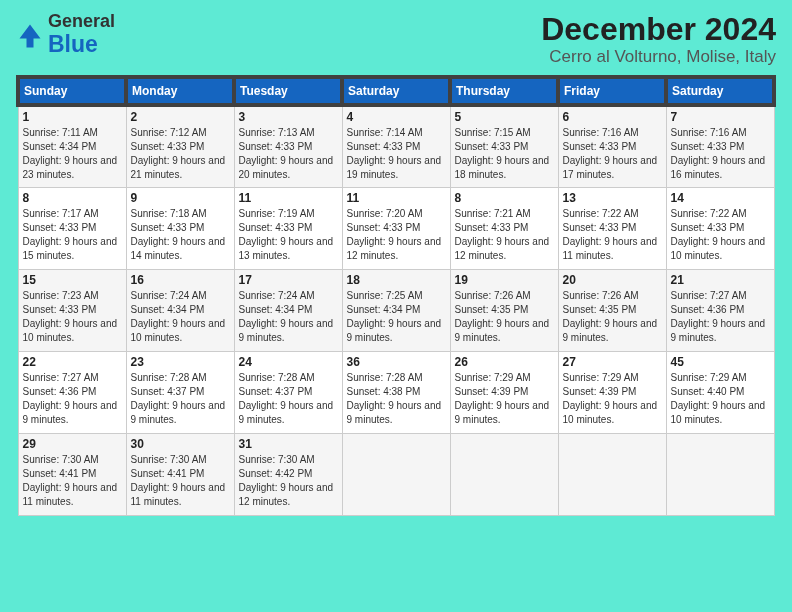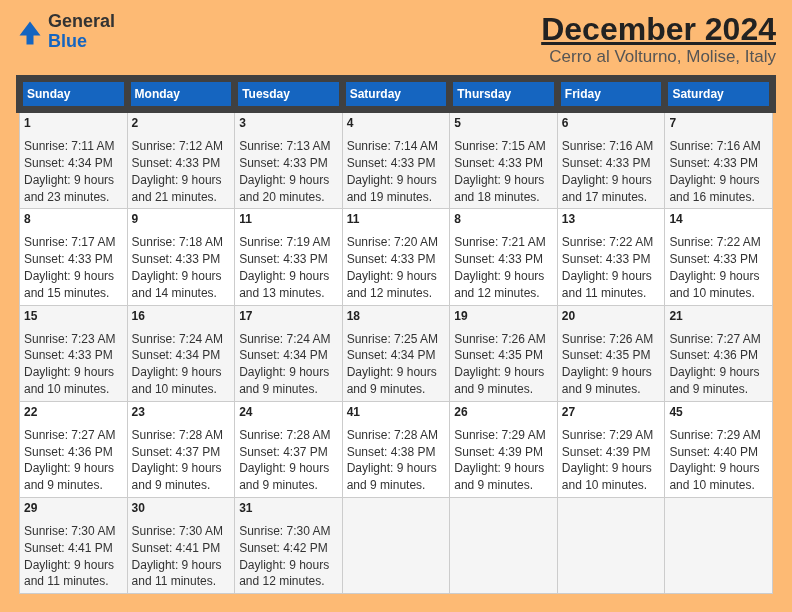--- a/index.html
+++ b/index.html
@@ -6,21 +6,21 @@
     body {
       font-family: Arial, sans-serif;
       background: #fff;
       width: 792px;
       height: 612px;
       overflow: hidden;
     }
     .page {
       width: 792px;
       height: 612px;
-      background: #fdba74;
+      background: #5eead4;
       padding: 12px 16px 10px 16px;
     }
     .header {
       display: flex;
       justify-content: space-between;
       align-items: flex-start;
       margin-bottom: 8px;
     }
     .logo {
       display: flex;
@@ -30,56 +30,55 @@
       display: flex;
       flex-direction: column;
       line-height: 1.1;
     }
     .logo-general {
       font-size: 18px;
       font-weight: bold;
       color: #333;
     }
     .logo-blue {
-      font-size: 18px;
+      font-size: 23px;
       font-weight: bold;
       color: #1565c0;
     }
     .logo-icon {
       width: 28px;
       height: 28px;
       margin-right: 4px;
     }
     .title-section {
       text-align: right;
     }
     .month-title {
       font-size: 32px;
       font-weight: bold;
       color: #222;
       line-height: 1.1;
-      text-decoration: underline;
     }
     .location {
       font-size: 17px;
       color: #555;
     }
     .calendar {
       width: 100%;
       border-collapse: collapse;
       table-layout: fixed;
     }
     .calendar thead tr th {
       background: #1565c0;
       color: #fff;
       font-size: 12px;
       font-weight: bold;
       padding: 5px 4px;
       text-align: left;
-      border: 7px solid #404040;
+      border: 4px solid #404040;
     }
     .calendar tbody tr td {
       vertical-align: top;
       border: 1px solid #ccc;
       padding: 3px 4px;
       font-size: 9.5px;
       color: #333;
       height: 82px;
       background: #fff;
     }
@@ -90,24 +89,23 @@
       background: #fff;
     }
     .day-num {
       font-size: 12px;
       font-weight: bold;
       color: #222;
       display: block;
       margin-bottom: 2px;
     }
     .day-info {
-      font-size: 12px;
+      font-size: 10px;
       color: #333;
       line-height: 1.4;
-      margin-top: 8px;
     }
     .empty-cell {
       background: #f5f5f5 !important;
     }
   </style>
 </head>
 <body>
 
 <div class="page">
   <div class="header">
@@ -236,21 +234,21 @@
           </td>
           <td>
             <span class="day-num">23</span>
             <div class="day-info">Sunrise: 7:28 AM<br>Sunset: 4:37 PM<br>Daylight: 9 hours and 9 minutes.</div>
           </td>
           <td>
             <span class="day-num">24</span>
             <div class="day-info">Sunrise: 7:28 AM<br>Sunset: 4:37 PM<br>Daylight: 9 hours and 9 minutes.</div>
           </td>
           <td>
-            <span class="day-num">41</span>
+            <span class="day-num">36</span>
             <div class="day-info">Sunrise: 7:28 AM<br>Sunset: 4:38 PM<br>Daylight: 9 hours and 9 minutes.</div>
           </td>
           <td>
             <span class="day-num">26</span>
             <div class="day-info">Sunrise: 7:29 AM<br>Sunset: 4:39 PM<br>Daylight: 9 hours and 9 minutes.</div>
           </td>
           <td>
             <span class="day-num">27</span>
             <div class="day-info">Sunrise: 7:29 AM<br>Sunset: 4:39 PM<br>Daylight: 9 hours and 10 minutes.</div>
           </td>

